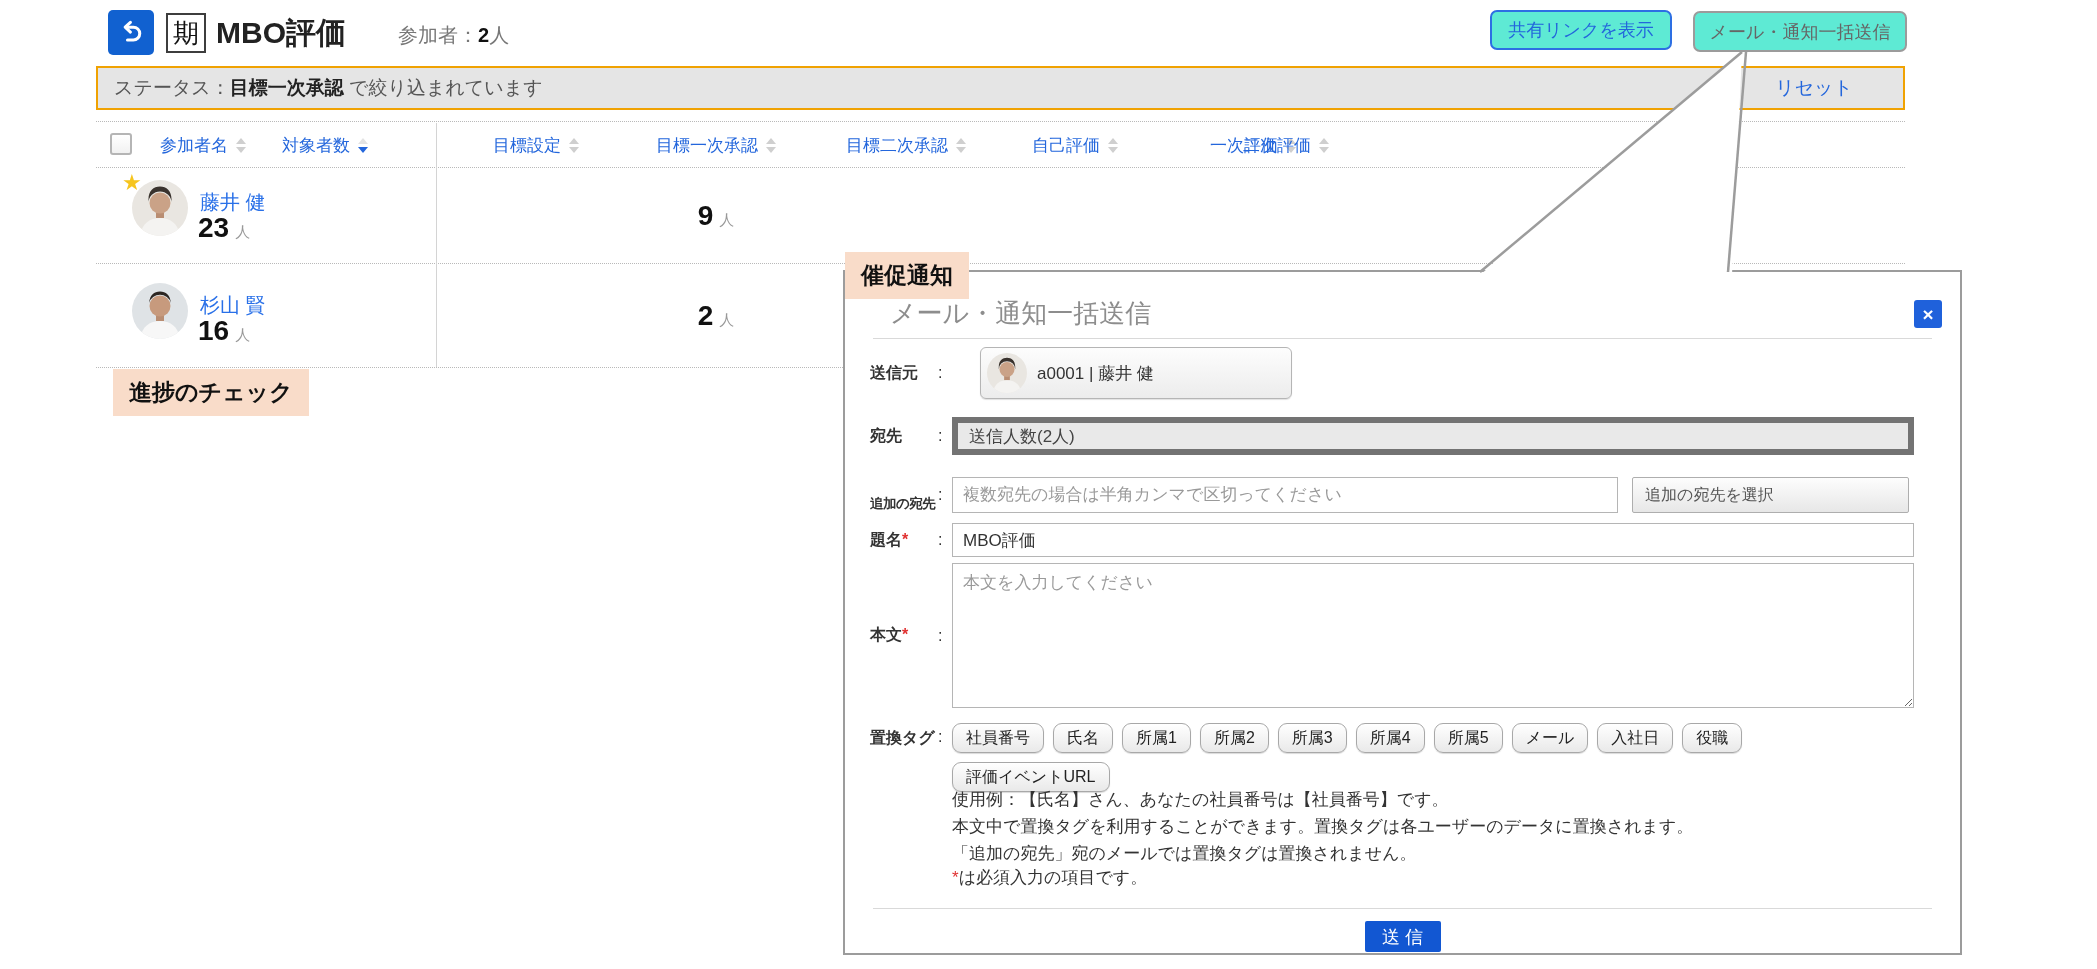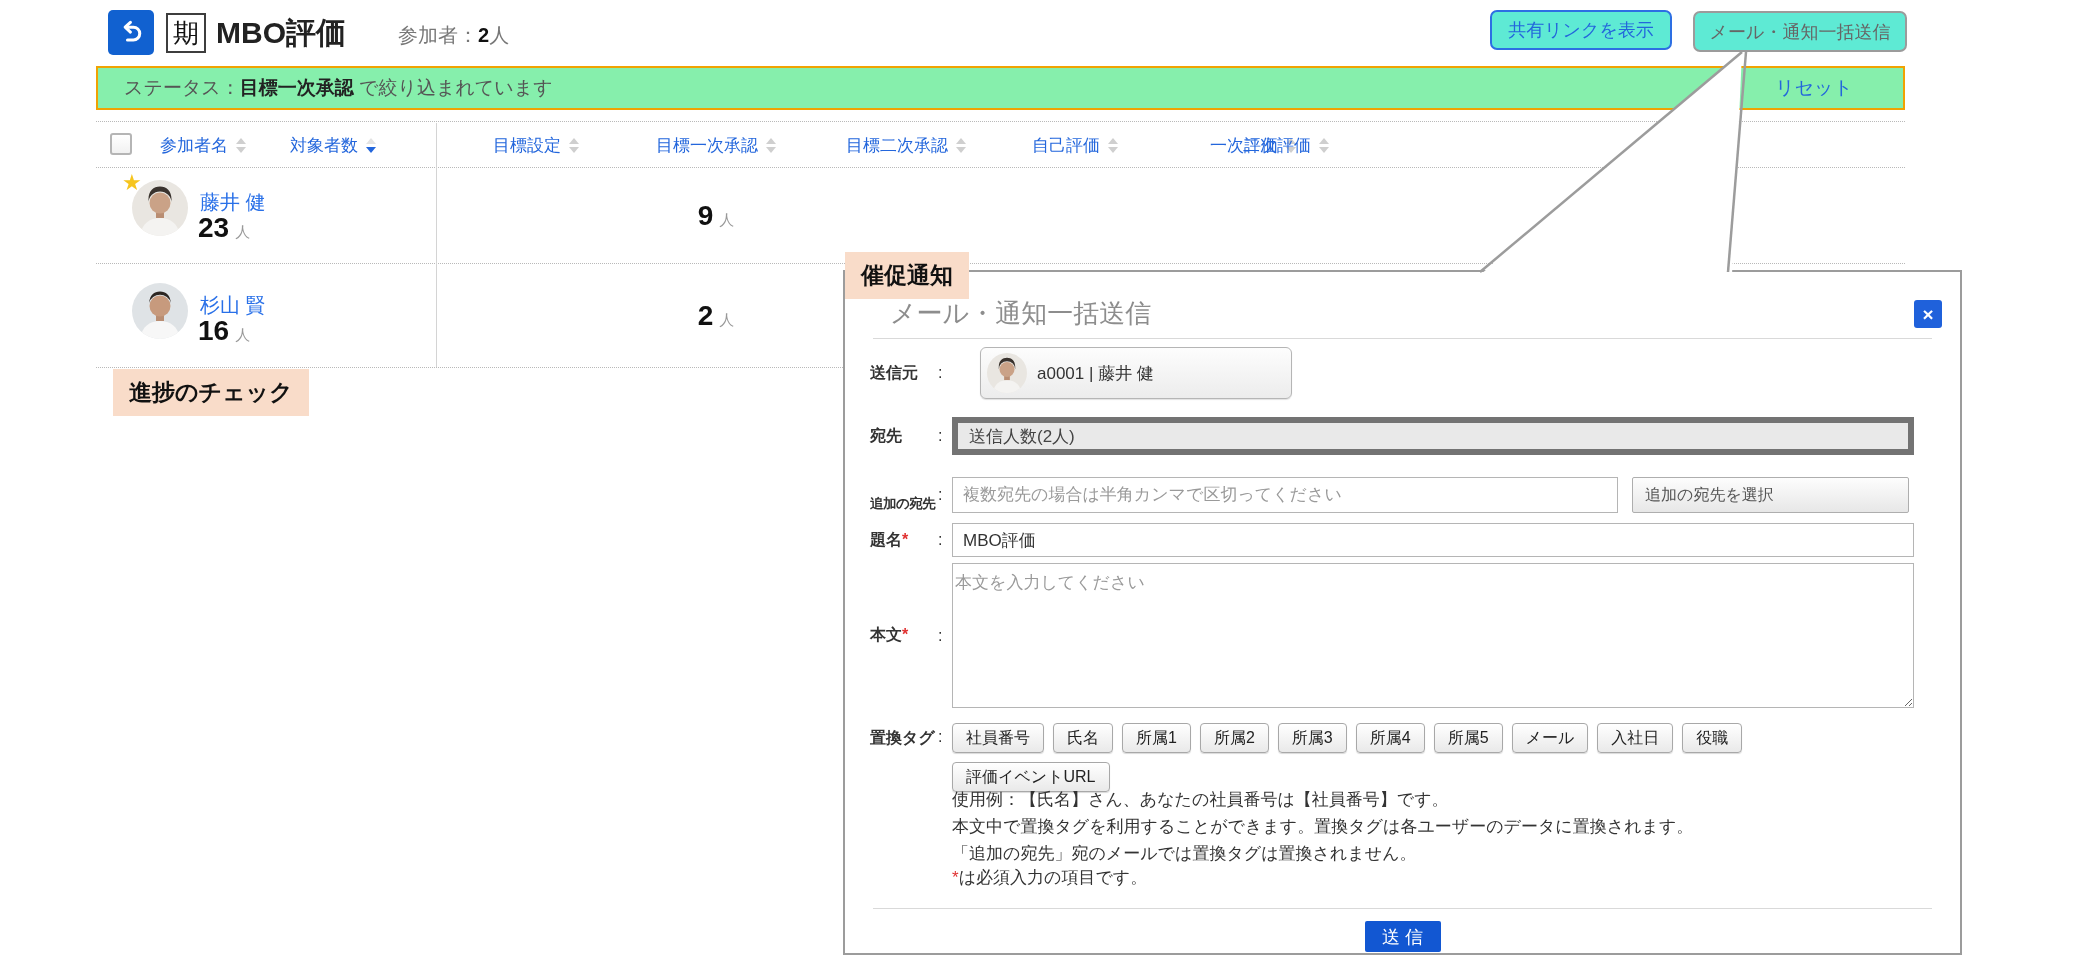--- a/index.html
+++ b/index.html
@@ -17,23 +17,23 @@
     display:flex; align-items:center; justify-content:center; font-size:26px; color:#111; background:#fff; }
   .page-title { left:216px; top:13px; font-size:30px; font-weight:600; color:#222; white-space:nowrap; }
   .participants { left:398px; top:22px; font-size:20px; color:#777; white-space:nowrap; }
   .participants .cnt { color:#111; font-weight:bold; }
   .btn { border-radius:7px; background:#5eead4; font-size:18px; cursor:pointer; white-space:nowrap;
     font-family:inherit; display:flex; align-items:center; justify-content:center; }
   .btn-share { left:1490px; top:10px; width:182px; height:40px; border:2px solid #2d6fe3; color:#2366dc; }
   .btn-bulk  { left:1693px; top:11px; width:214px; height:41px; border:2px solid #9b9b9b; color:#666; }
 
   
-  .statusbar { left:96px; top:66px; width:1809px; height:44px; background:#86efac;
+  .statusbar { left:96px; top:66px; width:1809px; height:44px; background:#e5e5e5;
     border:2px solid #f0a202; display:flex; align-items:center; justify-content:space-between;
-    padding:0 50px 0 26px; font-size:19px; color:#555; }
+    padding:0 50px 0 16px; font-size:19px; color:#555; }
   .statusbar b { color:#222; }
   .reset-link { color:#2366dc; text-decoration:none; font-size:19px; cursor:pointer; }
 
   
   .dotline { left:96px; width:1809px; height:0; border-top:1px dotted #b9b9b9; }
   .vsep { left:436px; top:123px; width:1px; height:244px; background:#d4d4d4; }
   .checkbox { left:110px; top:133px; width:22px; height:22px; border:2px solid #b5b5b5;
     border-radius:3px; background:linear-gradient(#fff,#f1f1f1); cursor:pointer; }
   .th { top:131px; height:28px; display:flex; align-items:center; white-space:nowrap;
     font-size:17px; color:#2366dc; cursor:pointer; }
@@ -78,26 +78,26 @@
     background:linear-gradient(#fdfdfd,#ececec); display:flex; align-items:center; gap:10px;
     padding:0 12px 0 6px; font-size:17px; color:#333; cursor:pointer; box-shadow:0 1px 1px rgba(0,0,0,.12); }
   .sender-chip .avatar { width:40px; height:40px; }
   .ro-field { width:962px; height:38px; background:#e9e9e9; border:6px solid #737373;
     display:flex; align-items:center; padding:0 11px; font-size:17px; color:#444; }
   .txt { border:1px solid #b5b5b5; font-size:17px; color:#333; padding:0 10px;
     font-family:inherit; background:#fff; }
   .txt::placeholder { color:#9a9a9a; }
   .in-add { width:666px; height:36px; }
   .in-subject { width:962px; height:34px; }
-  .ta-body { width:962px; height:145px; padding:7px 2px; resize:vertical; }
+  .ta-body { width:962px; height:145px; padding:7px 10px; resize:vertical; }
   .sel-btn { margin-left:14px; width:277px; height:36px; border:1px solid #aeaeae; border-radius:2px;
     background:linear-gradient(#fdfdfd,#e7e7e7); font-size:16px; color:#555; text-align:left;
     padding:0 12px; font-family:inherit; cursor:pointer; }
   .chips { display:flex; flex-wrap:wrap; gap:9px; }
-  .chip { height:30px; padding:0 13px; border:1px solid #a8a8a8; border-radius:4px;
+  .chip { height:30px; padding:0 13px; border:1px solid #a8a8a8; border-radius:9px;
     background:linear-gradient(#ffffff,#e9e9e9); box-shadow:0 1px 1px rgba(0,0,0,.15);
     display:inline-flex; align-items:center; font-size:16px; color:#222; font-family:inherit; cursor:pointer; white-space:nowrap; }
   .help { left:107px; font-size:17px; color:#333; line-height:27px; white-space:nowrap; }
   .send-btn { left:50%; transform:translateX(-50%); top:649px; width:76px; height:31px;
     background:#1257d2; color:#fff; border:none; border-radius:2px; font-size:18px;
     font-family:inherit; cursor:pointer; white-space:nowrap; }
 </style>
 </head>
 <body>
 
@@ -140,21 +140,21 @@
 
   <div class="abs checkbox"></div>
 
   <div class="abs th" style="left:160px">
     <span>参加者名</span>
     <span class="sort">
         <i class="up"></i>
         <i class="dn"></i>
       </span>
   </div>
-  <div class="abs th" style="left:290px">
+  <div class="abs th" style="left:282px">
     <span>対象者数</span>
     <span class="sort desc">
         <i class="up"></i>
         <i class="dn"></i>
       </span>
   </div>
   <div class="abs th centered" style="left:536px">
     <span>目標設定</span>
     <span class="sort">
         <i class="up"></i>

